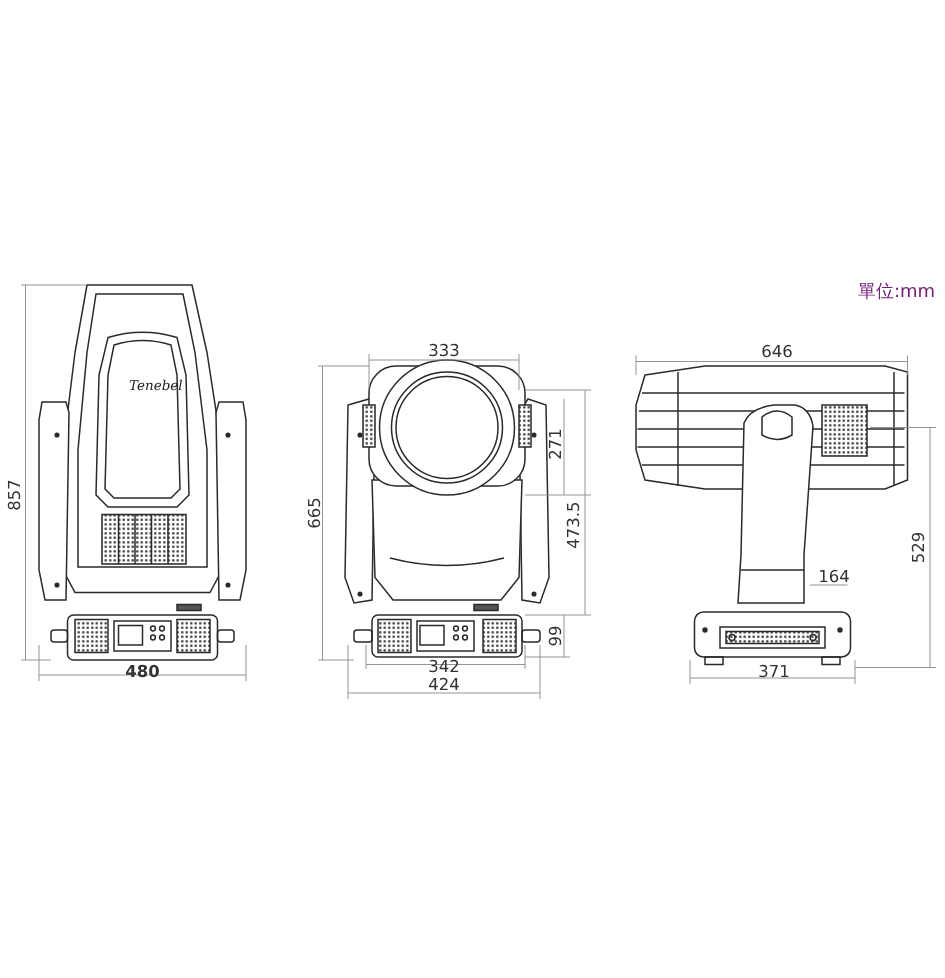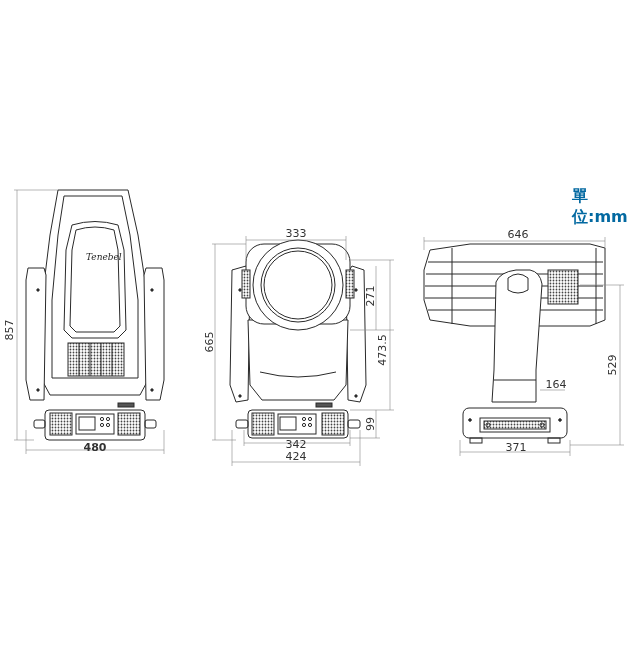--- a/index.html
+++ b/index.html
@@ -1,19 +1,19 @@
 <!DOCTYPE html>
 <html><head>
 <meta charset="utf-8">
 <style>
   html, body { margin:0; padding:0; background:#ffffff; }
   body { width:630px; height:652px; position:relative; overflow:hidden; font-family:"DejaVu Sans", sans-serif; }
   svg { position:absolute; left:0; top:0; }
   .dim { font-family:"DejaVu Sans", sans-serif; font-size:11px; fill:#333; }
-  .unit { position:absolute; left:572px; top:186px; font-family:"DejaVu Sans", sans-serif; font-weight:bold; font-size:16px; color:#0369a1; }
+  .unit { position:absolute; left:572px; top:186px; font-family:"DejaVu Sans", sans-serif; font-weight:normal; font-size:12px; color:#701a75; }
 </style>
 </head>
 <body>
 
 <div class="unit">單位:mm</div>
 
 <svg width="630" height="652" viewBox="0 0 630 652">
   <defs>
     <pattern id="mesh" width="3" height="3" patternUnits="userSpaceOnUse">
       <rect width="3" height="3" fill="#fff"></rect>

